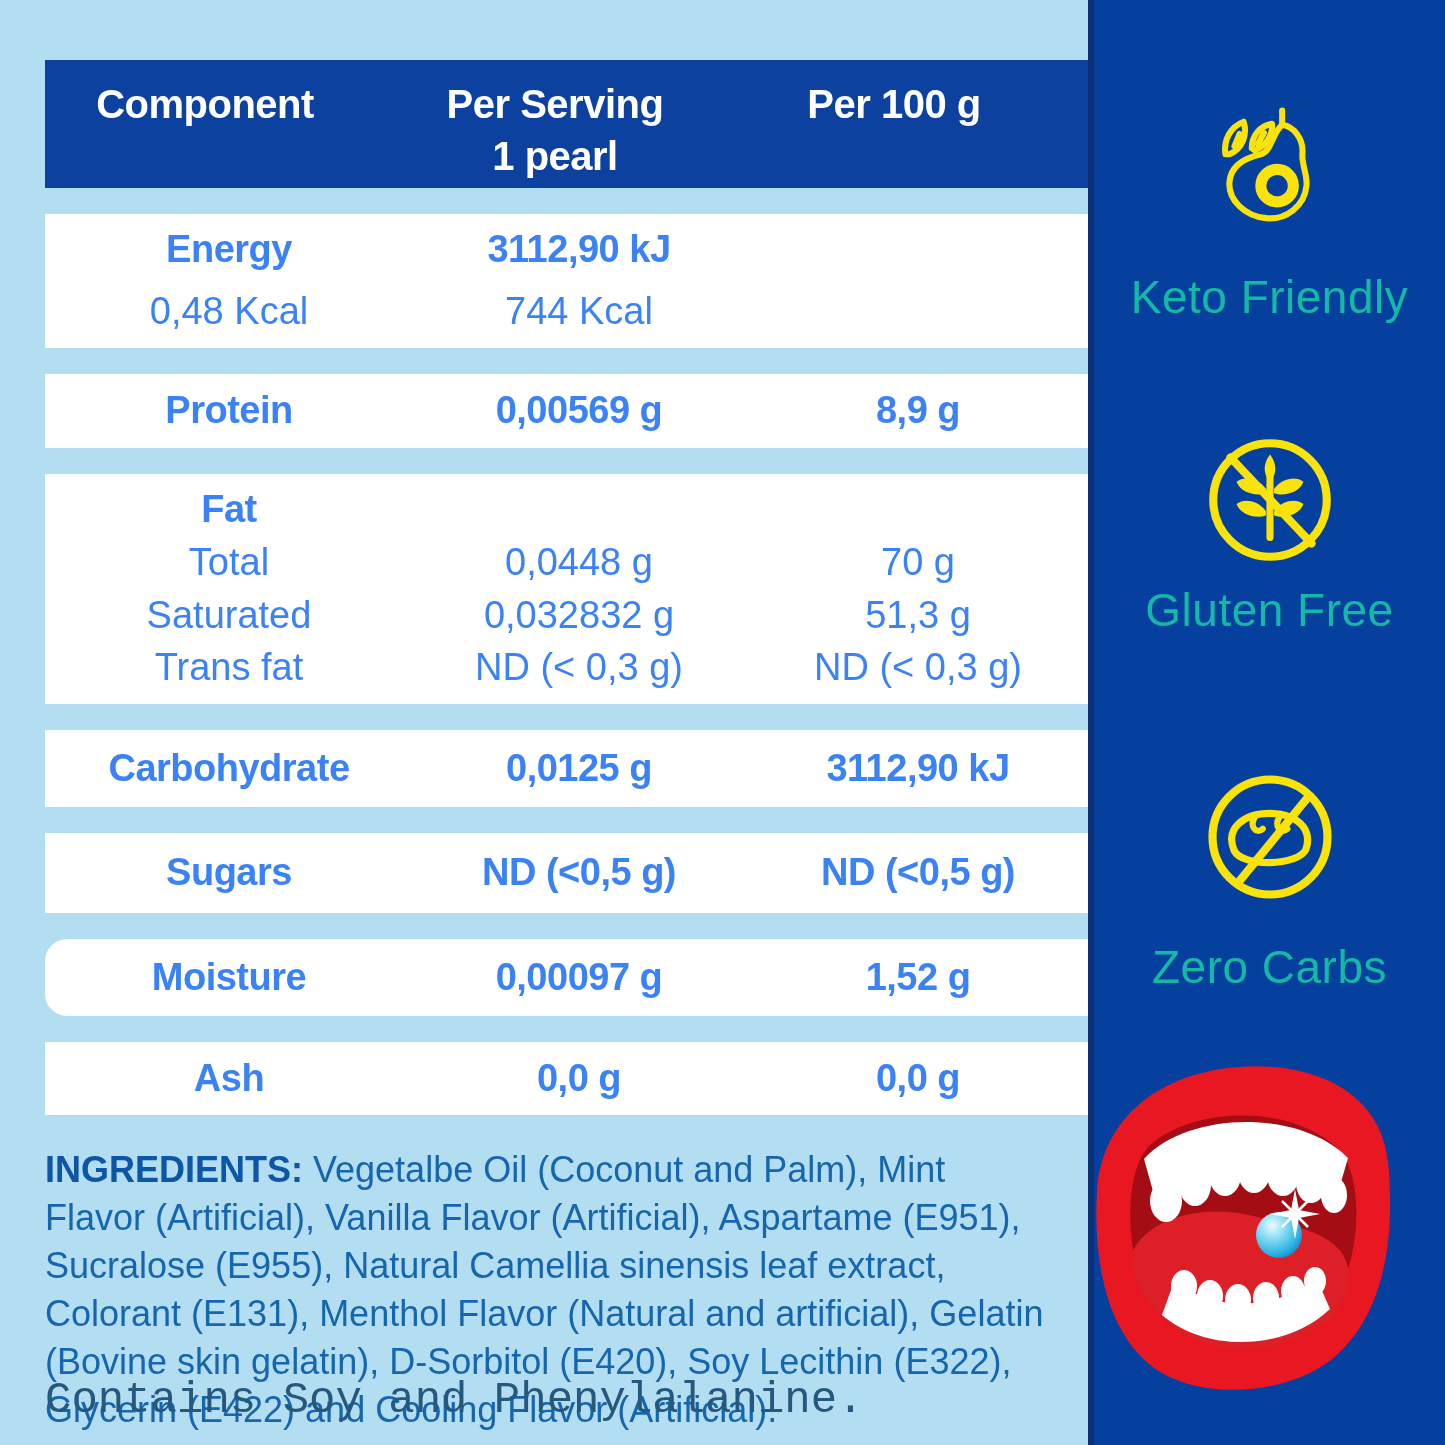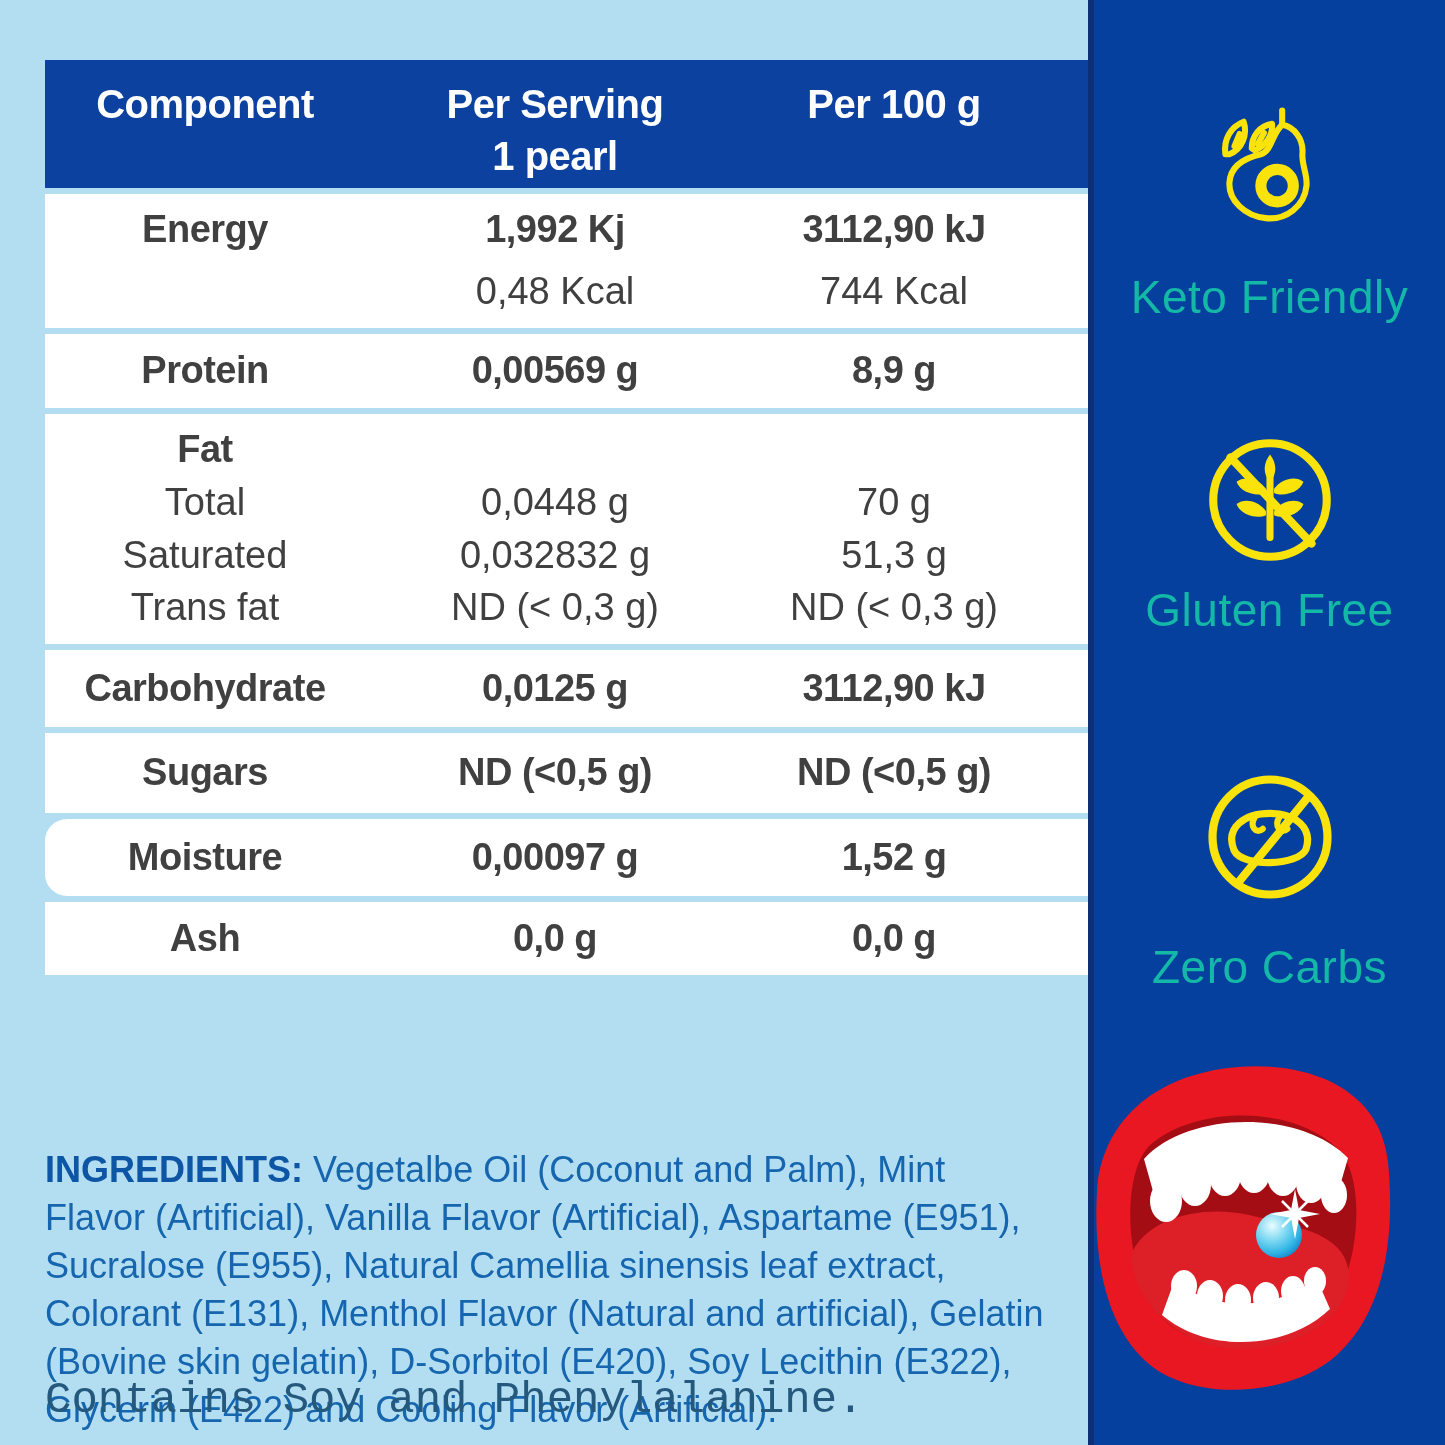--- a/index.html
+++ b/index.html
@@ -7,33 +7,33 @@
     position:relative;
     width:1445px;height:1445px;
     background:#b3ddf1;
     font-family:"Liberation Sans", sans-serif;
     overflow:hidden;
   }
 
   
   .table{
     position:absolute;left:45px;top:60px;width:1146px;
-    display:flex;flex-direction:column;gap:6px;
+    display:flex;flex-direction:column;gap:26px;
   }
   .thead{
     height:128px;background:#0d41a0;color:#ffffff;
     display:grid;grid-template-columns:320px 380px 298px;
     box-sizing:border-box;padding-top:22px;
   }
   .hc{display:flex;flex-direction:column;align-items:center;gap:8px;
       font-size:40px;font-weight:bold;letter-spacing:-0.5px;line-height:1.1;}
   .trow{
-    background:#ffffff;color:#404040;
+    background:#ffffff;color:#3b82f6;
     display:grid;grid-template-columns:320px 380px 298px;
-    align-content:center;row-gap:14px;font-size:38px;
+    align-content:center;row-gap:14px;font-size:38px;padding-left:24px;
   }
   .cell{text-align:center;line-height:1.05;}
   .b{font-weight:bold;letter-spacing:-0.5px;}
   .h-energy{height:134px;row-gap:22px;}
   .h-protein{height:74px;}
   .h-fat{height:230px;row-gap:13px;}
   .h-carb{height:77px;}
   .h-sugars{height:80px;}
   .h-moist{height:77px;border-radius:22px;}
   .h-ash{height:73px;}
@@ -83,21 +83,20 @@
         <span>Per Serving</span>
         <span>1 pearl</span>
       </div>
       <div class="hc">
         <span>Per 100 g</span>
       </div>
     </div>
 
     <div class="trow h-energy">
       <span class="cell b">Energy</span>
-      <span class="cell b">1,992 Kj</span>
       <span class="cell b">3112,90 kJ</span>
       <span class="cell"></span>
       <span class="cell">0,48 Kcal</span>
       <span class="cell">744 Kcal</span>
     </div>
 
     <div class="trow h-protein">
       <span class="cell b">Protein</span>
       <span class="cell b">0,00569 g</span>
       <span class="cell b">8,9 g</span>

